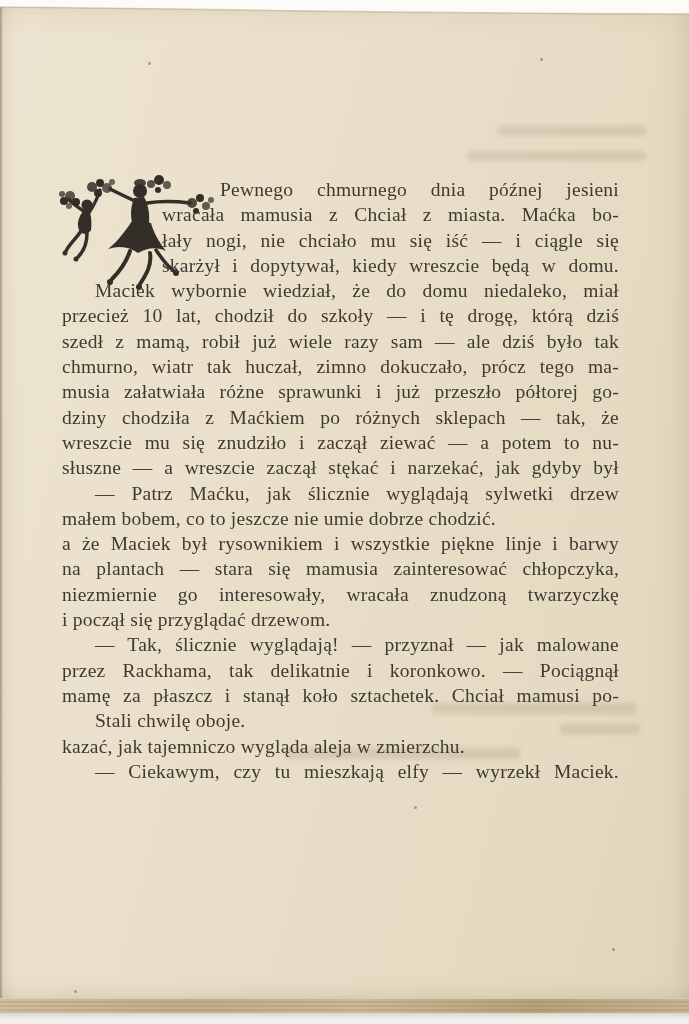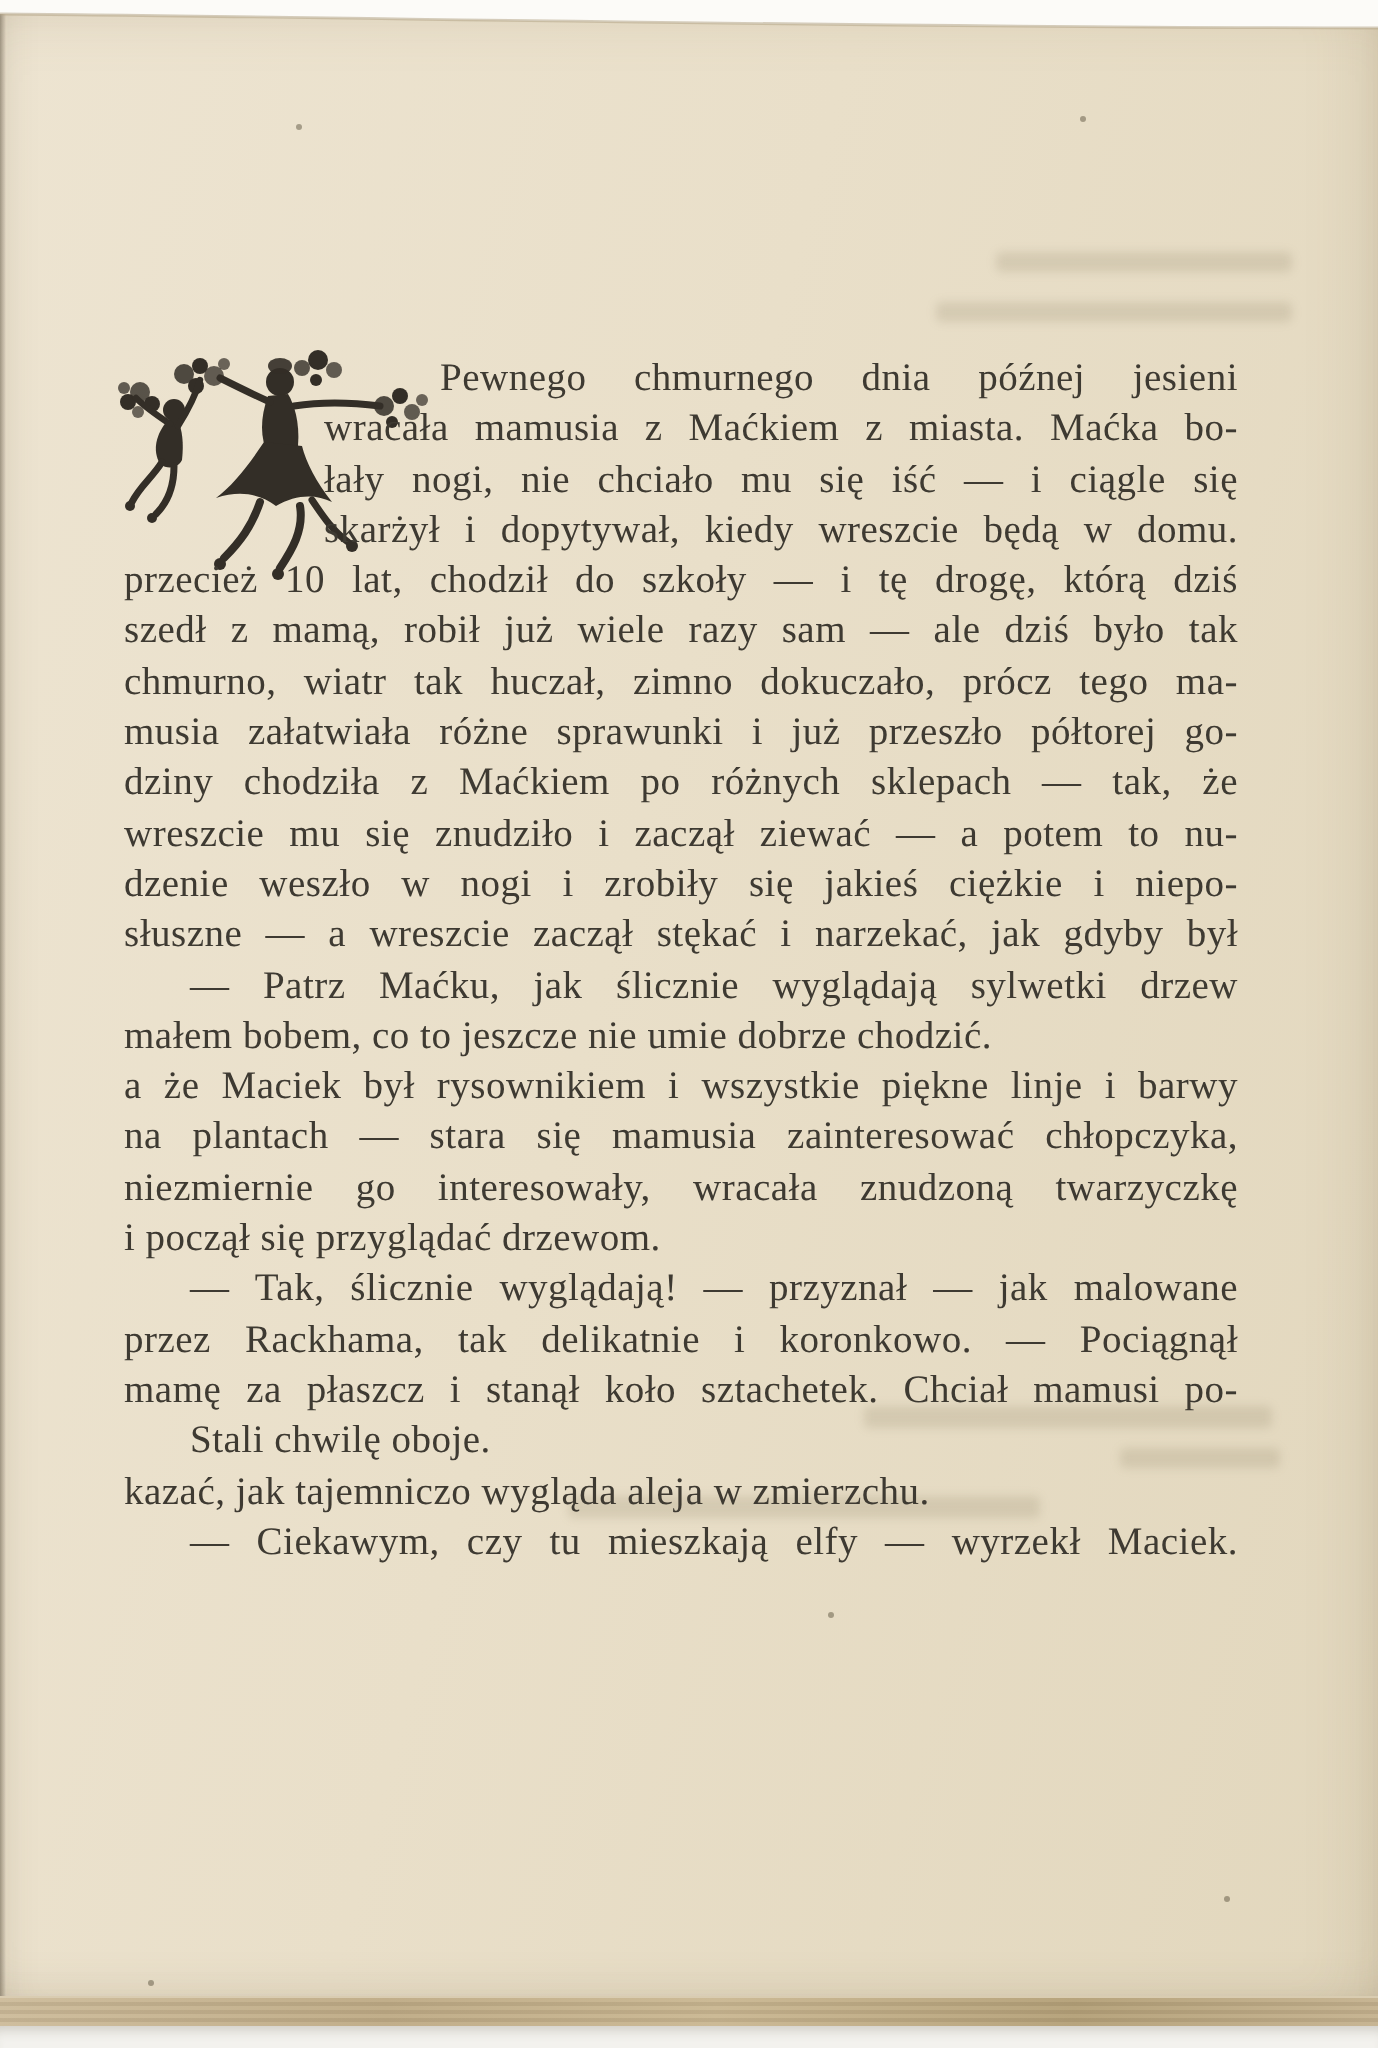--- a/index.html
+++ b/index.html
@@ -115,31 +115,31 @@
             <circle class="ink" cx="56" cy="111" r="3"></circle>
             <path class="inkline" stroke-width="4" d="M96,82 C98,94 92,104 86,113"></path>
             <circle class="ink" cx="85" cy="116" r="3"></circle>
             <path class="inkline" stroke-width="3.5" d="M102,79 C108,88 113,95 120,100"></path>
             <circle class="ink" cx="122" cy="102" r="3"></circle>
           </g>
         </svg>
       </div>
 
       <div class="ln ind1">Pewnego chmurnego dnia późnej jesieni</div>
-      <div class="ln">wracała mamusia z Maćkiem z miasta. Maćka bo-</div>
+      <div class="ln">wracała mamusia z Chciał z miasta. Maćka bo-</div>
       <div class="ln">łały nogi, nie chciało mu się iść — i ciągle się</div>
       <div class="ln">skarżył i dopytywał, kiedy wreszcie będą w domu.</div>
 
+      <div class="ln ind">Maciek wybornie wiedział, że do domu niedaleko, miał</div>
       <div class="ln">przecież 10 lat, chodził do szkoły — i tę drogę, którą dziś</div>
       <div class="ln">szedł z mamą, robił już wiele razy sam — ale dziś było tak</div>
       <div class="ln">chmurno, wiatr tak huczał, zimno dokuczało, prócz tego ma-</div>
       <div class="ln">musia załatwiała różne sprawunki i już przeszło półtorej go-</div>
       <div class="ln">dziny chodziła z Maćkiem po różnych sklepach — tak, że</div>
       <div class="ln">wreszcie mu się znudziło i zaczął ziewać — a potem to nu-</div>
-      <div class="ln">dzenie weszło w nogi i zrobiły się jakieś ciężkie i niepo-</div>
       <div class="ln">słuszne — a wreszcie zaczął stękać i narzekać, jak gdyby był</div>
       <div class="ln ind">— Patrz Maćku, jak ślicznie wyglądają sylwetki drzew</div>
 
       <div class="ln short">małem bobem, co to jeszcze nie umie dobrze chodzić.</div>
       <div class="ln">a że Maciek był rysownikiem i wszystkie piękne linje i barwy</div>
       <div class="ln">na plantach — stara się mamusia zainteresować chłopczyka,</div>
       <div class="ln">niezmiernie go interesowały, wracała znudzoną twarzyczkę</div>
       <div class="ln short">i począł się przyglądać drzewom.</div>
 
       <div class="ln ind">— Tak, ślicznie wyglądają! — przyznał — jak malowane</div>

